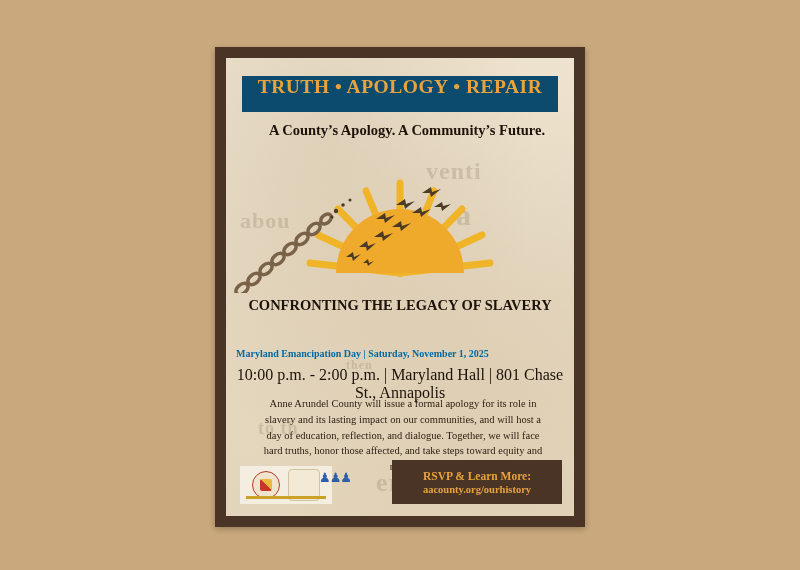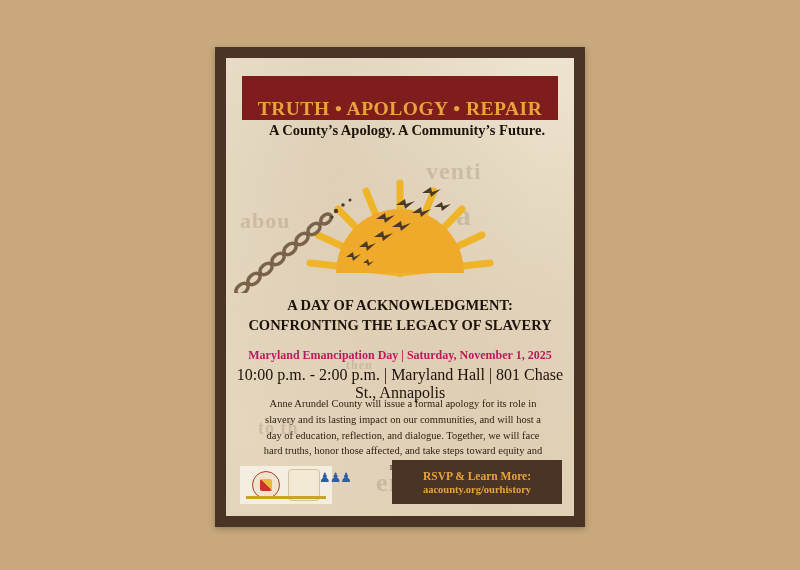--- a/index.html
+++ b/index.html
@@ -62,24 +62,24 @@
   .g5 { left: 120px; top: 300px; font-size: 12px; }
   .g6 { left: 150px; top: 410px; font-size: 26px; }
   .g7 { left: 20px;  top: 360px; font-size: 18px; margin-left: 12px; }
 
   
   .title-banner {
     position: absolute;
     left: 16px;
     top: 18px;
     width: 316px;
-    height: 44px;
-    background: #7f1d1d;
+    height: 36px;
+    background: #0c4a6e;
     display: flex;
-    align-items: flex-end;
+    align-items: flex-start;
     justify-content: center;
   }
   .title-banner .title-text {
     color: #e8a33d;
     font-family: "Liberation Serif", serif;
     font-weight: bold;
     font-size: 19.5px;
     letter-spacing: 0.5px;
     white-space: nowrap;
   }
@@ -115,24 +115,24 @@
     color: #1d1209;
     font-family: "Liberation Serif", serif;
     font-weight: bold;
     font-size: 14.5px;
     line-height: 1.35;
   }
   .event-line {
     position: absolute;
     left: 10px; right: 10px;
     top: 290px;
-    text-align: center;
-    color: #be185d;
-    font-weight: bold;
-    font-size: 12px;
+    text-align: left;
+    color: #0369a1;
+    font-weight: bold;
+    font-size: 10px;
   }
   .venue-line {
     position: absolute;
     left: 10px; right: 10px;
     top: 308px;
     text-align: center;
     color: #1d1209;
     font-size: 16px;
   }
   .body-copy {
@@ -274,21 +274,20 @@
           <g fill="#4b3a25">
             <circle cx="110" cy="68" r="2.2"></circle>
             <circle cx="117" cy="62" r="1.8"></circle>
             <circle cx="124" cy="57" r="1.5"></circle>
             <circle cx="106" cy="74" r="1.6"></circle>
           </g>
         </svg>
       </div>
 
       <div class="headline">
-        <div>A DAY OF ACKNOWLEDGMENT:</div>
         <div>CONFRONTING THE LEGACY OF SLAVERY</div>
       </div>
 
       <div class="event-line">Maryland Emancipation Day | Saturday, November 1, 2025</div>
       <div class="venue-line">10:00 p.m. - 2:00 p.m. | Maryland Hall | 801 Chase St., Annapolis</div>
       <div class="body-copy">Anne Arundel County will issue a formal apology for its role in slavery and its lasting impact on our communities, and will host a day of education, reflection, and dialogue. Together, we will face hard truths, honor those affected, and take steps toward equity and repair.</div>
 
       <div class="logo-strip">
         <div class="seal seal-a"></div>
         <div class="seal-b">

